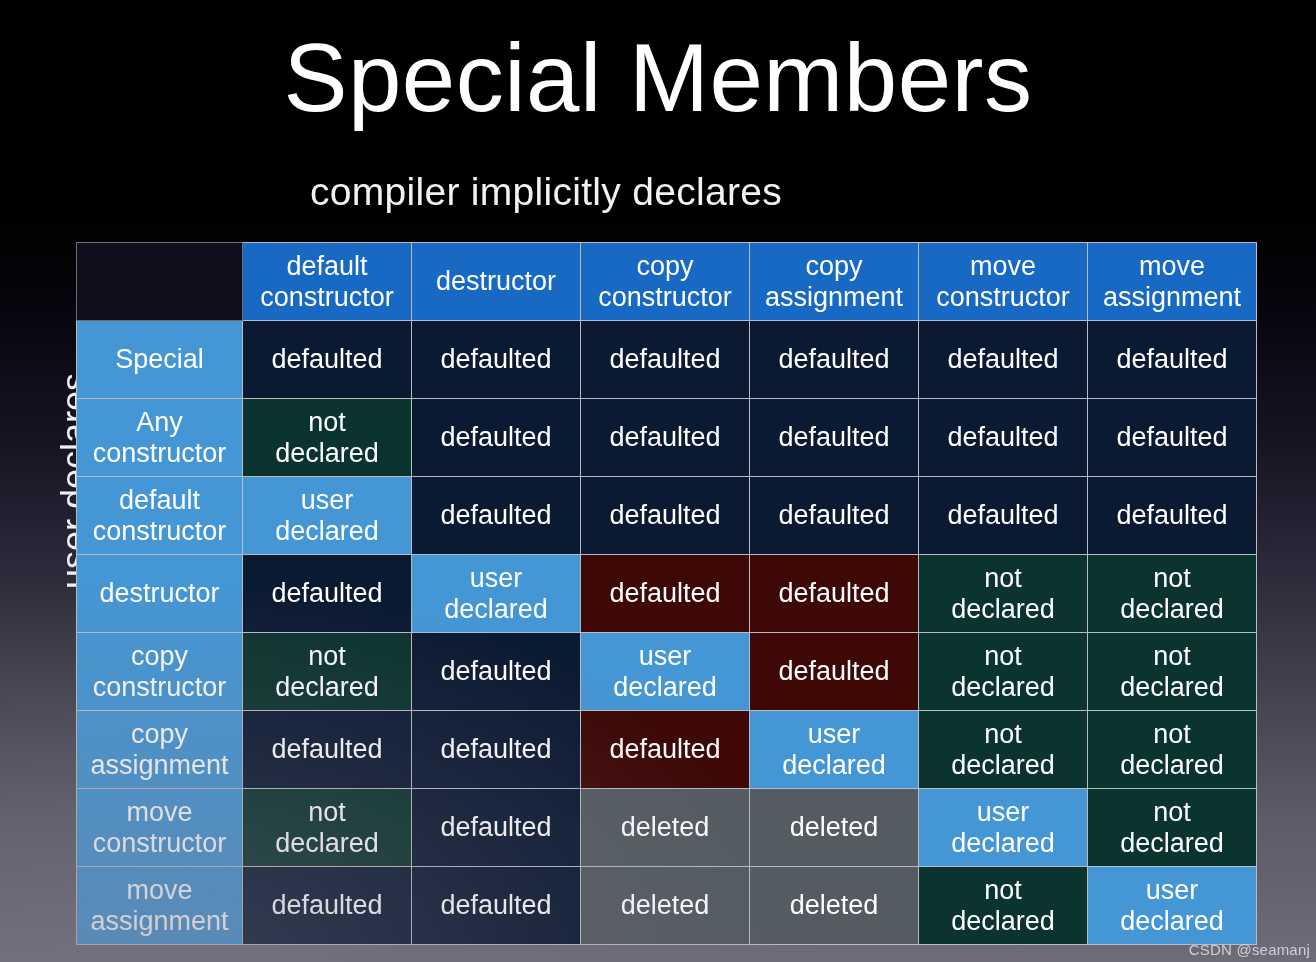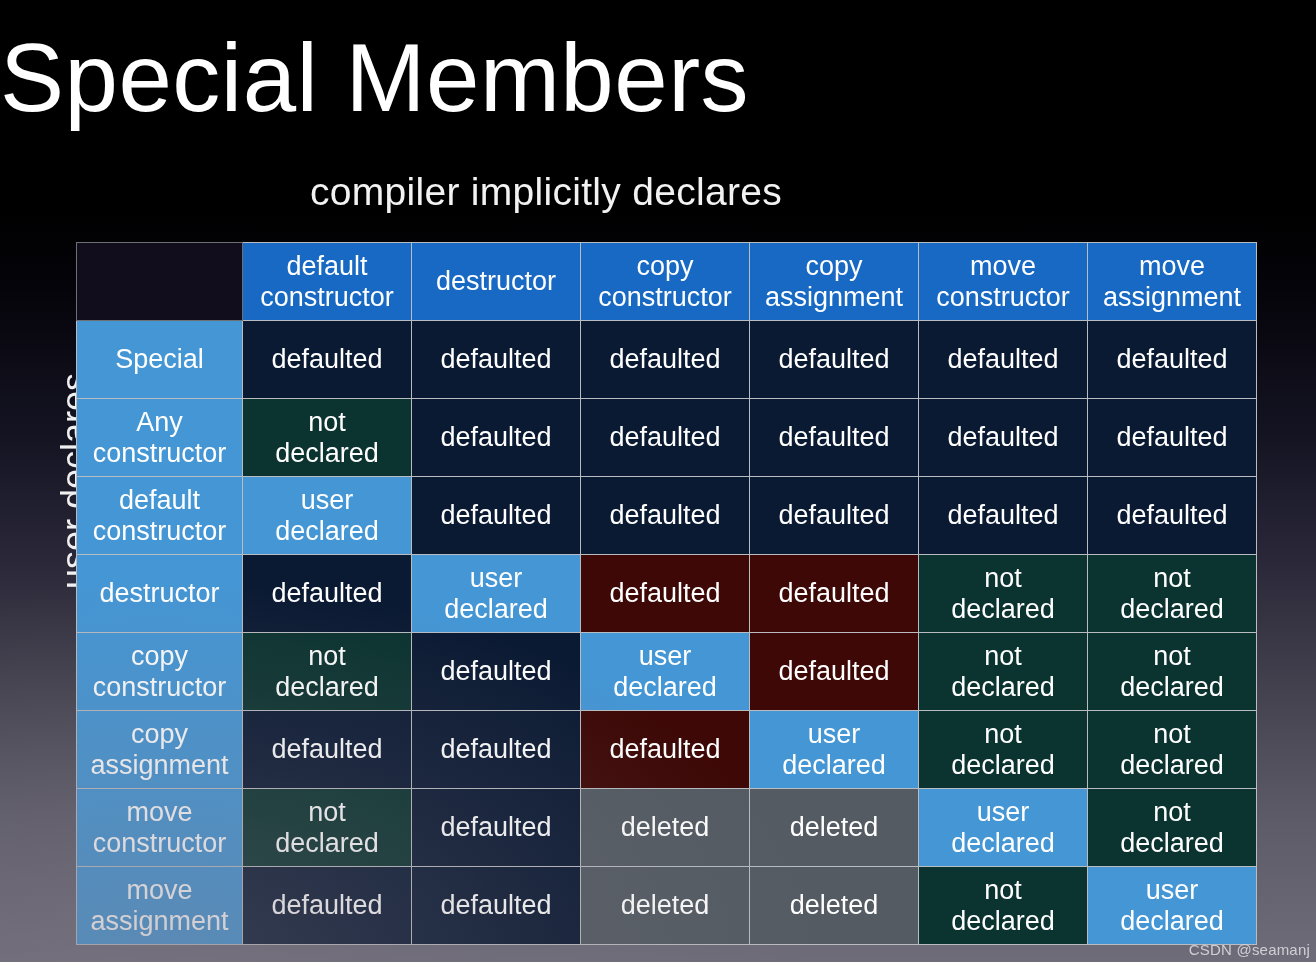--- a/index.html
+++ b/index.html
@@ -43,20 +43,21 @@
     background: radial-gradient(ellipse 70% 100% at 12% 100%, rgba(125,118,130,0.40), rgba(0,0,0,0) 72%);
     pointer-events: none;
   }
 
   
   #title {
     position: absolute;
     top: 24px;
     left: 0;
     width: 1316px;
+    text-align: center;
     color: #ffffff;
     font-size: 96px;
     line-height: 1.12;
     font-weight: 300;
     letter-spacing: 0.5px;
     white-space: nowrap;
   }
 
   #subtitle {
     position: absolute;

